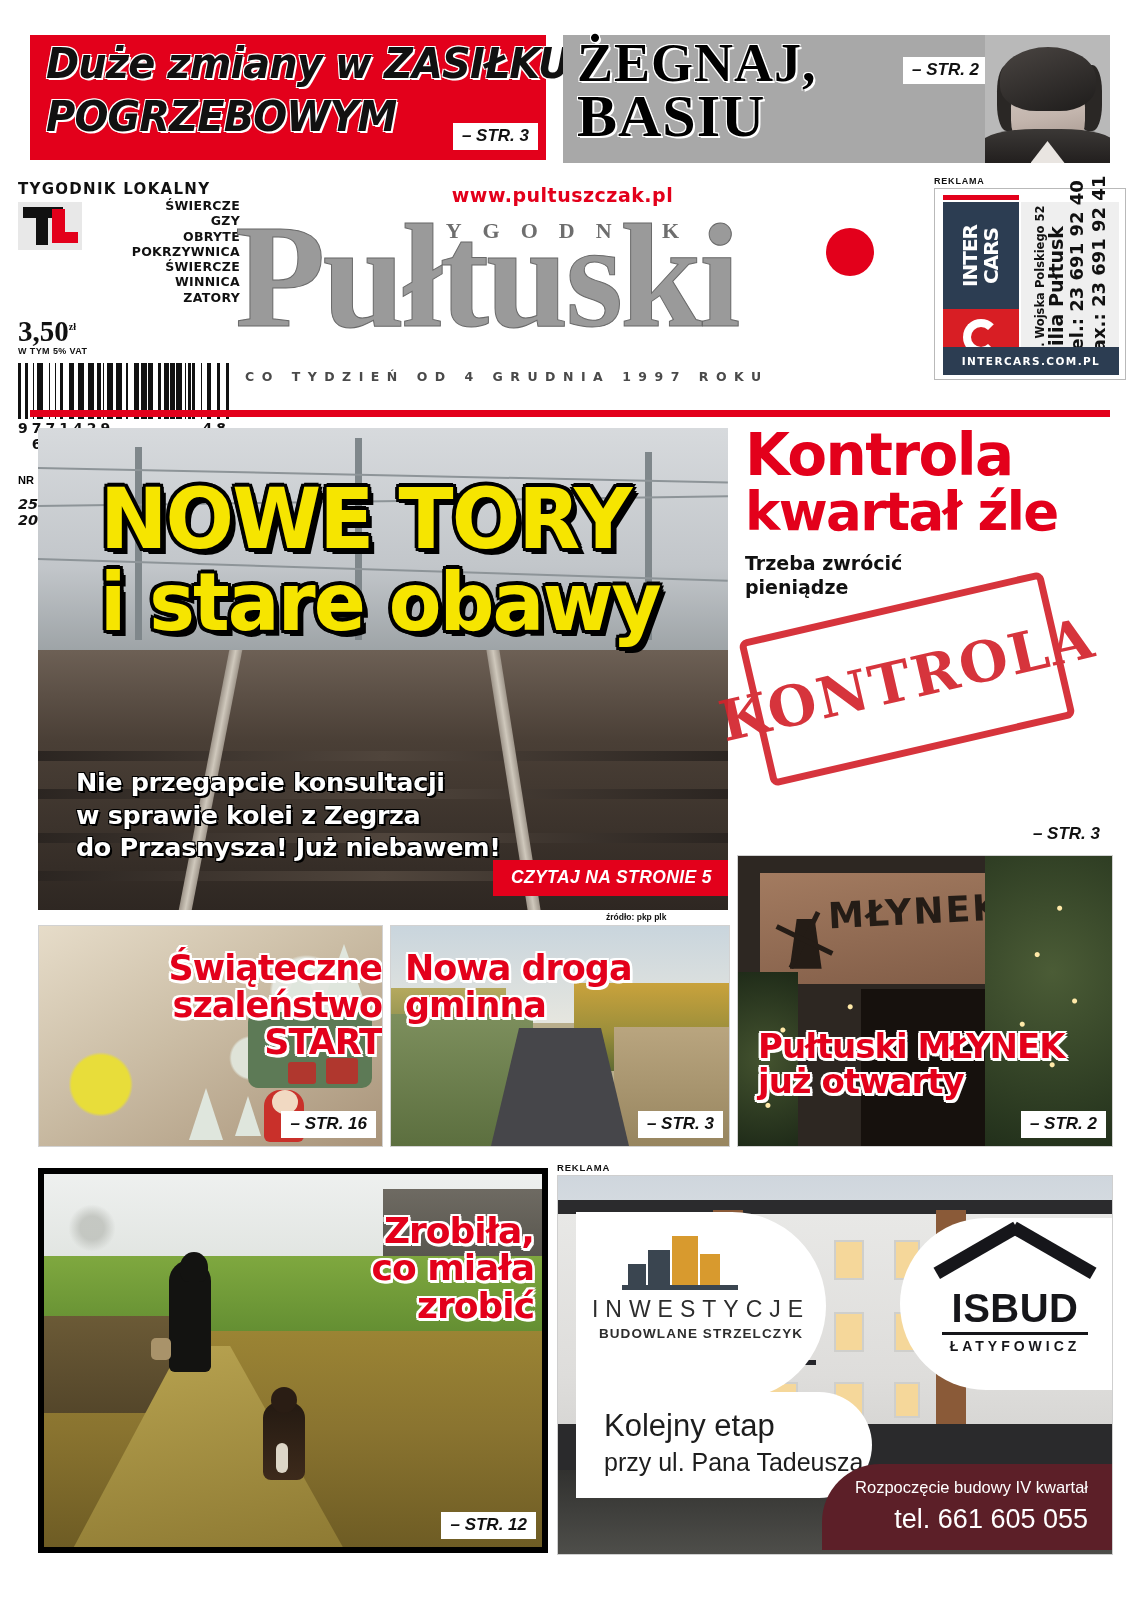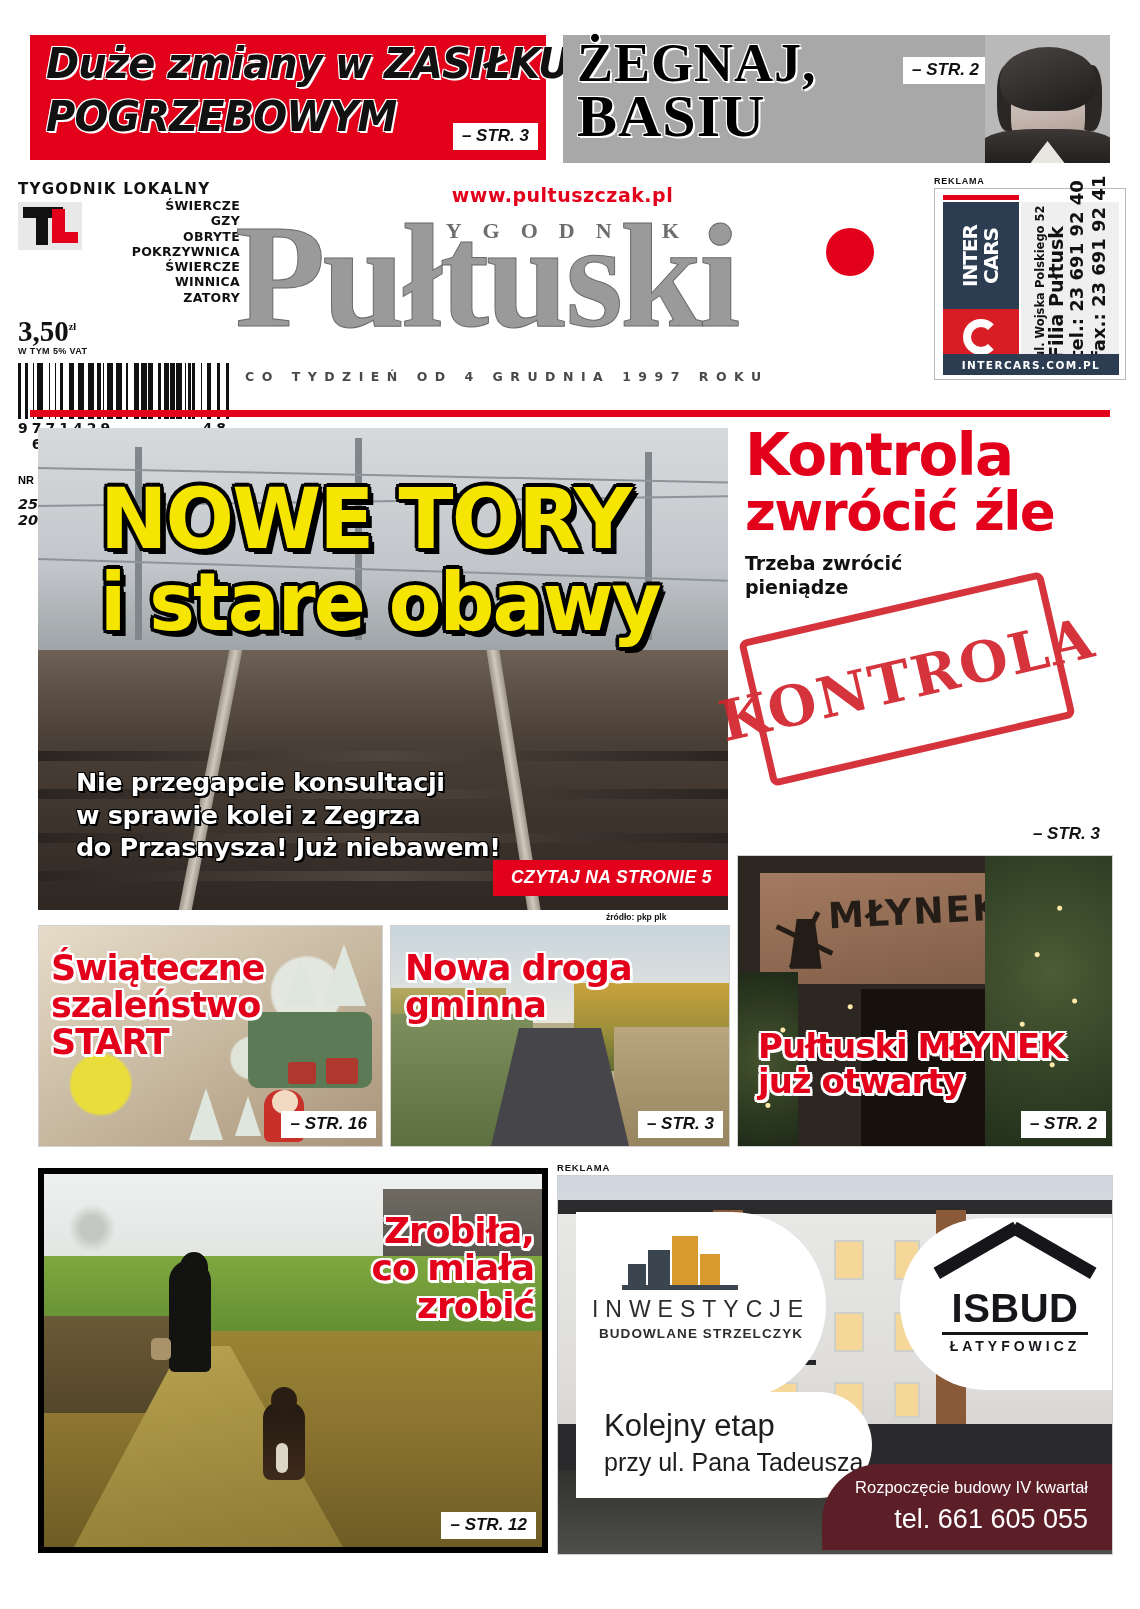--- a/index.html
+++ b/index.html
@@ -157,21 +157,21 @@
   .ic-vert{
     position:absolute;bottom:6px;white-space:nowrap;color:#111;font-weight:bold;
     transform:rotate(-90deg);transform-origin:left bottom;
     font-family:"DejaVu Sans",sans-serif;
   }
   .icv1{left:46px;font-size:19px;}
   .icv2{left:26px;font-size:11.5px;}
   .icv3{left:66px;font-size:18px;}
   .icv4{left:88px;font-size:18px;}
   .ic-foot{
-    position:absolute;left:8px;right:6px;bottom:4px;height:21px;background:#2c3d52;
+    position:absolute;left:8px;right:6px;bottom:4px;height:28px;background:#2c3d52;
     color:#fff;font-size:10.5px;font-weight:bold;letter-spacing:1.4px;
     display:flex;align-items:center;justify-content:center;
     font-family:"DejaVu Sans",sans-serif;
   }
 
   .redrule{position:absolute;left:30px;top:410px;width:1080px;height:7px;background:#E3001B;}
 
   
   .lead{
     position:absolute;left:38px;top:428px;width:690px;height:482px;overflow:hidden;
@@ -247,21 +247,21 @@
   .thumb{position:absolute;overflow:hidden;border:1px solid #d2d2d2;}
   .th-title{
     position:absolute;font-family:"DejaVu Sans",sans-serif;font-weight:bold;
     color:#E3001B;line-height:1.05;letter-spacing:-1px;
     text-shadow:2.5px 2.5px 0 #fff,-2px -2px 0 #fff,2px -2px 0 #fff,-2px 2px 0 #fff,
                 0 2.5px 0 #fff,2.5px 0 0 #fff,0 -2.5px 0 #fff,-2.5px 0 0 #fff;
   }
   .th-str{position:absolute;right:6px;bottom:8px;}
 
   
-  #thumb1{left:38px;top:925px;width:345px;height:222px;background:#cdb89c;}
+  #thumb1{left:38px;top:925px;width:345px;height:222px;background:#cdb89c;text-align:right;}
   #thumb1 .bg{position:absolute;inset:0;
     background:
       radial-gradient(circle at 18% 72%,#e8dd3a 0 9%,transparent 10%),
       radial-gradient(circle at 78% 30%,#e4e7e0 0 11%,transparent 12%),
       radial-gradient(circle at 62% 60%,#dfe3d8 0 8%,transparent 9%),
       linear-gradient(150deg,#e6dcc9 0%,#cbbda5 45%,#a9947a 100%);
   }
   #thumb1 .tree{position:absolute;background:#dfe6dd;clip-path:polygon(50% 0,100% 100%,0 100%);}
   #thumb1 .pillow{position:absolute;right:10px;top:86px;width:124px;height:76px;border-radius:10px;background:#5d7a56;}
   #thumb1 .gift{position:absolute;background:#b0372e;border-radius:3px;}
@@ -607,21 +607,21 @@
       <div>Nie przegapcie konsultacji</div>
       <div>w sprawie kolei z Zegrza</div>
       <div>do Przasnysza! Już niebawem!</div>
     </div>
     <div class="lead-cta">CZYTAJ NA STRONIE 5</div>
   </div>
   <div class="lead-credit">źródło: pkp plk</div>
 
   <div class="kontrola">
     <div class="k-h1">Kontrola</div>
-    <div class="k-h2">zwrócić źle</div>
+    <div class="k-h2">kwartał źle</div>
     <div class="k-sub">
       <div>Trzeba zwrócić</div>
       <div>pieniądze</div>
     </div>
     <div class="stamp">
       <span>KONTROLA</span>
     </div>
     <div class="strtag k-str">– STR. 3</div>
   </div>
 

